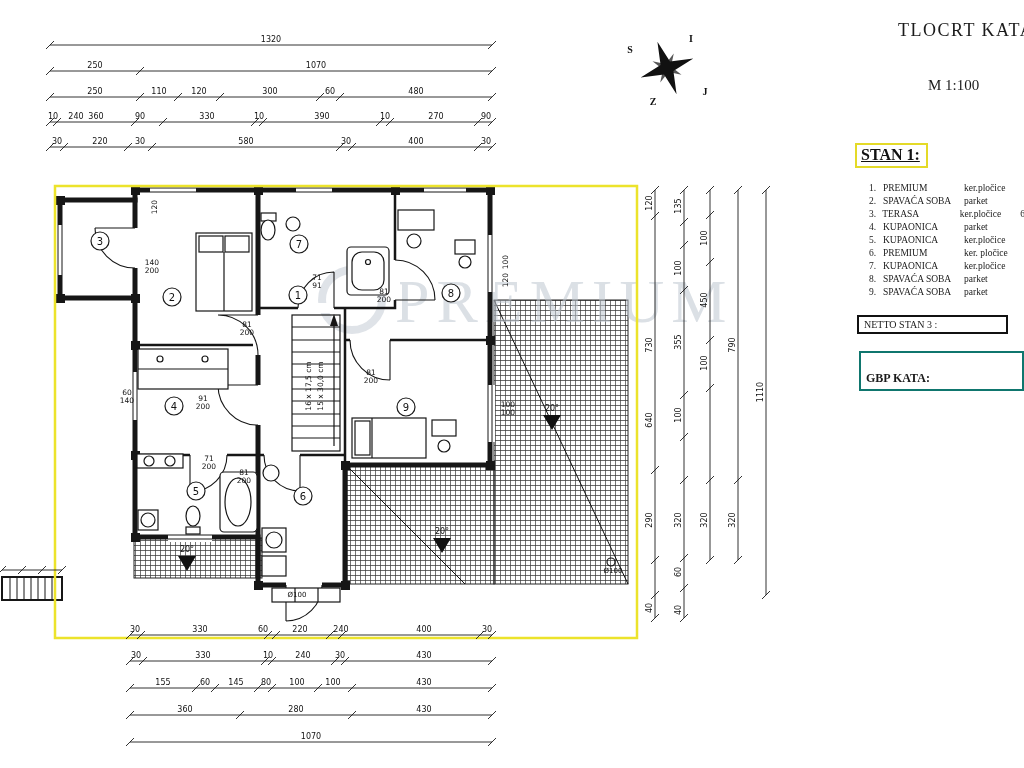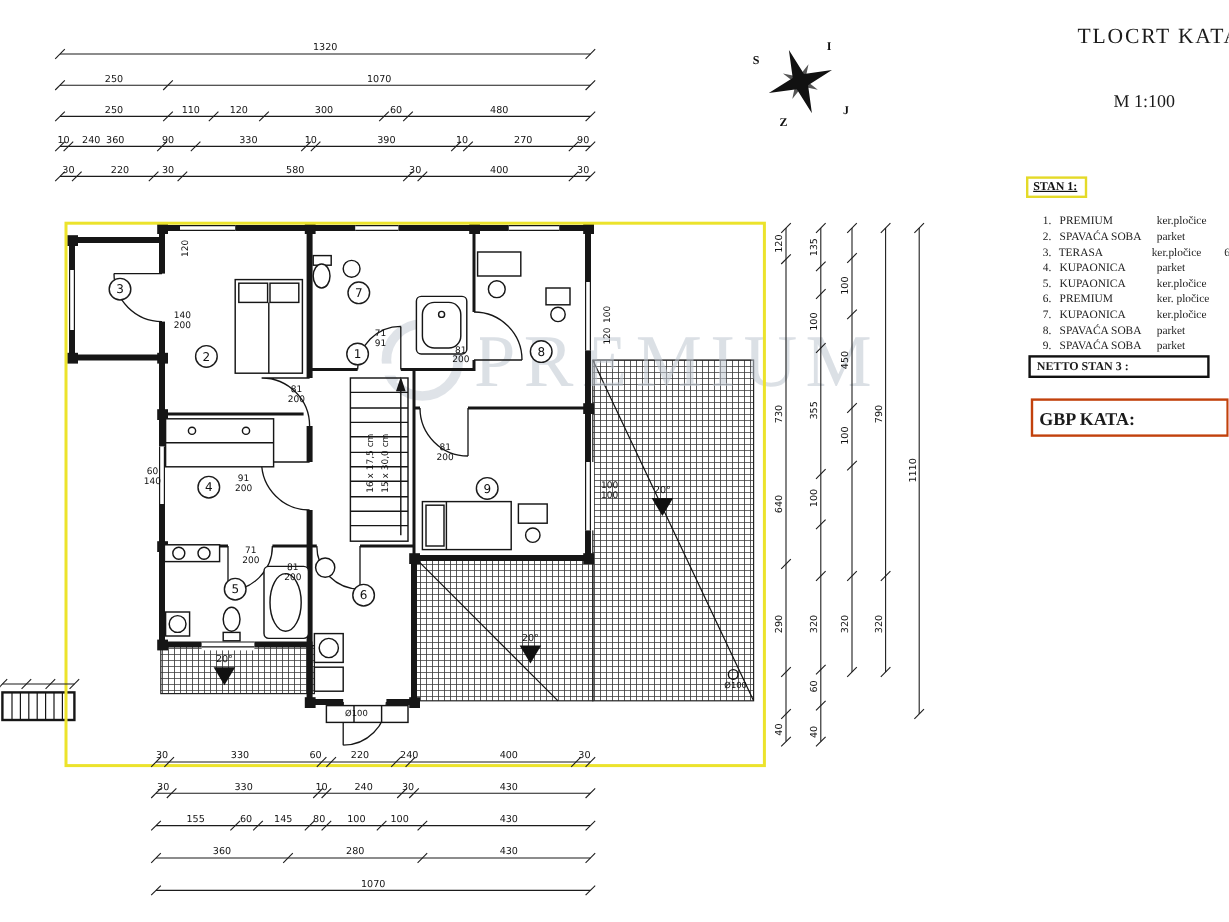--- a/index.html
+++ b/index.html
@@ -6,35 +6,35 @@
   #canvas{position:relative;width:1024px;height:768px;background:#fff;overflow:hidden;
           font-family:"DejaVu Sans",sans-serif;color:#1b1b1b;}
   .abs{position:absolute;}
   
   #title-line1{left:898px;top:20px;font-family:"Liberation Serif",serif;font-size:18px;
                letter-spacing:1.5px;white-space:nowrap;}
   #title-line2{left:928px;top:47px;font-family:"Liberation Serif",serif;font-size:15px;margin-top:30px;}
   
   #legend{left:855px;top:143px;width:170px;}
   .stan-box{display:inline-block;border:2px solid #e4da28;padding:1px 6px 2px 4px;
-            font-family:"Liberation Serif",serif;font-weight:bold;font-size:10px;
+            font-family:"Liberation Serif",serif;font-weight:bold;font-size:16px;
             text-decoration:underline;color:#111;}
   .rooms{margin-top:14px;margin-left:14px;}
   .lrow{display:flex;align-items:baseline;font-family:"Liberation Serif",serif;
         font-size:9.5px;line-height:13px;white-space:nowrap;}
   .lnum{width:14px;}
   .lname{width:61px;}
   .lmat{width:60px;padding-left:20px;}
   .lextra{margin-left:4px;}
-  .netto-box{margin-left:2px;width:142px;border:2px solid #111;
-             font-family:"Liberation Serif",serif;font-weight:bold;font-size:10px;
+  .netto-box{margin-top:16px;margin-left:2px;width:142px;border:2px solid #111;
+             font-family:"Liberation Serif",serif;font-weight:normal;font-size:10px;
              padding:2px 0 2px 5px;}
-  .gbp-box{margin-top:17px;margin-left:4px;width:156px;border:2px solid #c2410c;
-           font-family:"Liberation Serif",serif;font-weight:bold;font-size:15px;
-           padding:8px 0 3px 5px;}
+  .gbp-box{margin-top:17px;margin-left:4px;width:156px;border:2px solid #0f766e;
+           font-family:"Liberation Serif",serif;font-weight:bold;font-size:12px;
+           padding:18px 0 3px 5px;}
   
   .dimline,.dimtick{stroke:#1b1b1b;stroke-width:0.9;}
   .dimtext{font:8px "DejaVu Sans",sans-serif;fill:#111;}
   .fractext{font:7.5px "DejaVu Sans",sans-serif;fill:#111;}
   .rottext{font:7.5px "DejaVu Sans",sans-serif;fill:#111;}
   .slopetext{font:8px "DejaVu Sans",sans-serif;fill:#111;}
   .draintext{font:7px "DejaVu Sans",sans-serif;fill:#111;}
   .roomnum{font:10px "DejaVu Sans",sans-serif;fill:#111;}
   .roomcircle{fill:#fff;stroke:#1b1b1b;stroke-width:1.2;}
   .compasstext{font:bold 10px "Liberation Serif",serif;fill:#111;}

